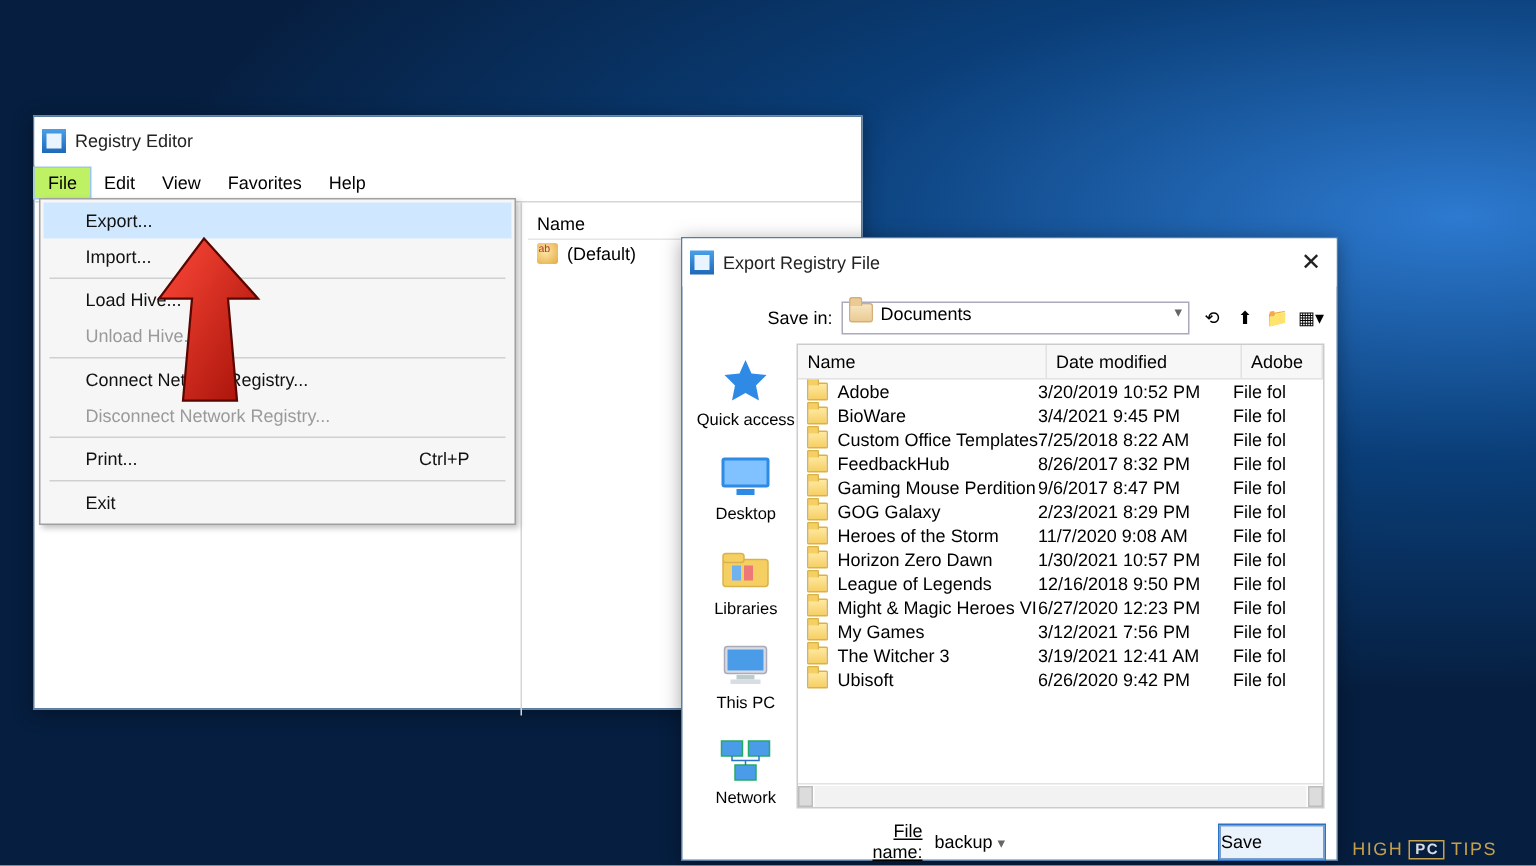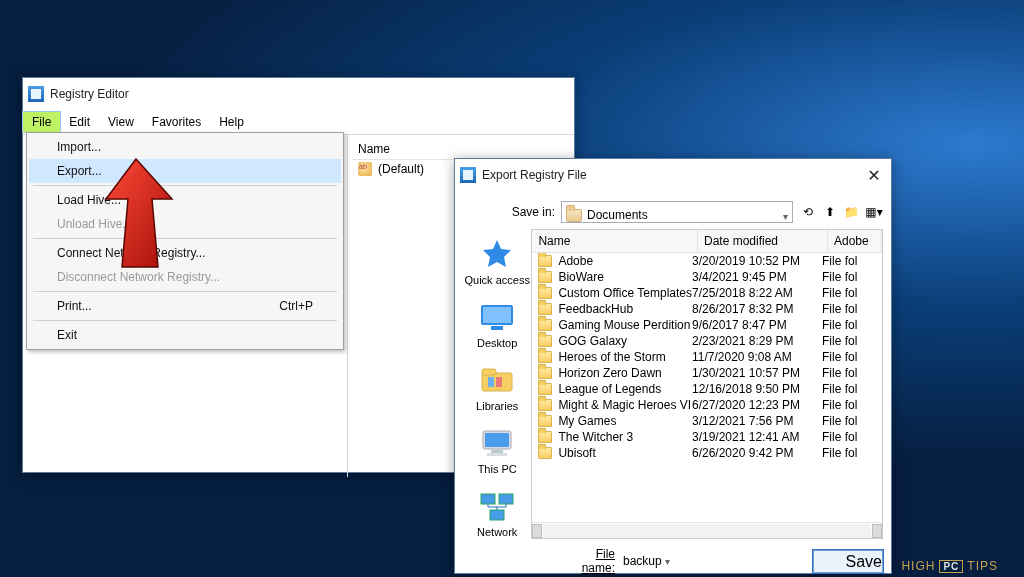--- a/index.html
+++ b/index.html
@@ -81,21 +81,21 @@
   pointer-events:none;
 }
 
 
 .export { left: 454px; top: 158px; width: 438px; height: 416px; z-index:10; }
 .export .titlebar { height:30px; }
 .export .close { margin-left:auto; font-size:16px; width:24px; text-align:center; }
 .exbody { padding: 8px 8px 0 8px; display:flex; flex-direction:column; height: calc(100% - 30px); }
 .saverow { display:flex; align-items:center; gap:6px; margin:2px 0 6px 40px; }
 .saverow label { width:52px; text-align:right; }
-.saverow .combo { flex:1; height:22px; border:1px solid #aab; display:flex; align-items:flex-end; padding:0 4px; gap:5px; background:#fff; position:relative; }
+.saverow .combo { flex:1; height:22px; border:1px solid #aab; display:flex; align-items:flex-start; padding:0 4px; gap:5px; background:#fff; position:relative; }
 .combo .chev { margin-left:auto; color:#666; font-size:10px; }
 .tb-icons { display:flex; gap:4px; align-items:center; }
 .tb-icons span { width:18px; height:18px; display:flex; align-items:center; justify-content:center; font-size:12px; }
 .excols { display:flex; flex:1; min-height:0; }
 .places { width:92px; display:flex; flex-direction:column; align-items:center; gap:6px; padding:4px 0; }
 .place { display:flex; flex-direction:column; align-items:center; gap:3px; cursor:default; padding:4px 0; }
 .place .pic { width:40px; height:34px; display:flex; align-items:center; justify-content:center; }
 .place .lbl { font-size:11px; }
 .listwrap { flex:1; border:1px solid #ccc; background:#fff; display:flex; flex-direction:column; min-height:0; }
 .listhdr { display:flex; background:#f7f7f7; border-bottom:1px solid #e2e2e2; font-size:12px; }
@@ -109,21 +109,21 @@
 .lr .fic::before{ content:""; position:absolute; left:-1px; top:-4px; width:6px; height:4px; background:#f6cf63; border:1px solid #d9b24c; border-bottom:none; border-radius:1px 1px 0 0; }
 .lr .nm { flex:1.7; white-space:nowrap; overflow:hidden; text-overflow:ellipsis; }
 .lr .dt { width:130px; white-space:nowrap; }
 .lr .tp { width:54px; white-space:nowrap; overflow:hidden; }
 .hscroll { height:16px; border-top:1px solid #e2e2e2; display:flex; align-items:center; }
 .hscroll .knob { width:10px; height:14px; background:#dcdcdc; border:1px solid #bdbdbd; }
 .hscroll .track { flex:1; height:14px; background:#f2f2f2; margin:0 1px; }
 .filerow { display:flex; align-items:center; gap:8px; padding:8px 0 0 96px; }
 .filerow label { width:56px; text-align:right; text-decoration:underline; text-decoration-style:solid; }
 .filerow .combo { flex:1; }
-.btn { width:70px; height:23px; border:1px solid #7a9ec7; background:#eaf2fb; text-align:right; line-height:21px; font-size:16px; }
+.btn { width:70px; height:23px; border:1px solid #7a9ec7; background:#eaf2fb; text-align:left; line-height:21px; font-size:12px; }
 .btn.save { outline:1px solid #2a72c7; }
 
 .watermark { position:absolute; right:26px; bottom:4px; color:#e8b850; font-size:12px; letter-spacing:1px; opacity:.85; display:flex; align-items:center; gap:4px; }
 .watermark .pc { border:1px solid #e8b850; padding:0 3px; color:#fff; font-weight:bold; font-size:10px; }
 
 
 .i-folder { width:16px; height:13px; background:linear-gradient(#ffe9a3,#f6cf63); border:1px solid #d9b24c; border-radius:2px; display:inline-block; position:relative; }
 .i-folder::before{content:"";position:absolute;left:-1px;top:-5px;width:7px;height:5px;background:#f6cf63;border:1px solid #d9b24c;border-bottom:none;border-radius:2px 2px 0 0;}
 .i-docfolder { filter: hue-rotate(-10deg) saturate(.6); }
 .star svg, .monitor svg, .libs svg, .pc svg, .net svg { display:block; }
@@ -149,25 +149,25 @@
       <div class="colhdr">Name</div>
       <div class="row">
         <span class="valicon"></span>
         <span>(Default)</span>
       </div>
     </div>
   </div>
 </div>
 
 <div class="dropdown">
-  <div class="mi">
-      <span>Import...</span>
-    </div>
   <div class="mi highlight">
       <span>Export...</span>
+    </div>
+  <div class="mi">
+      <span>Import...</span>
     </div>
   <hr>
   <div class="mi">
       <span>Load Hive...</span>
     </div>
   <div class="mi disabled">
       <span>Unload Hive...</span>
     </div>
   <hr>
   <div class="mi">

